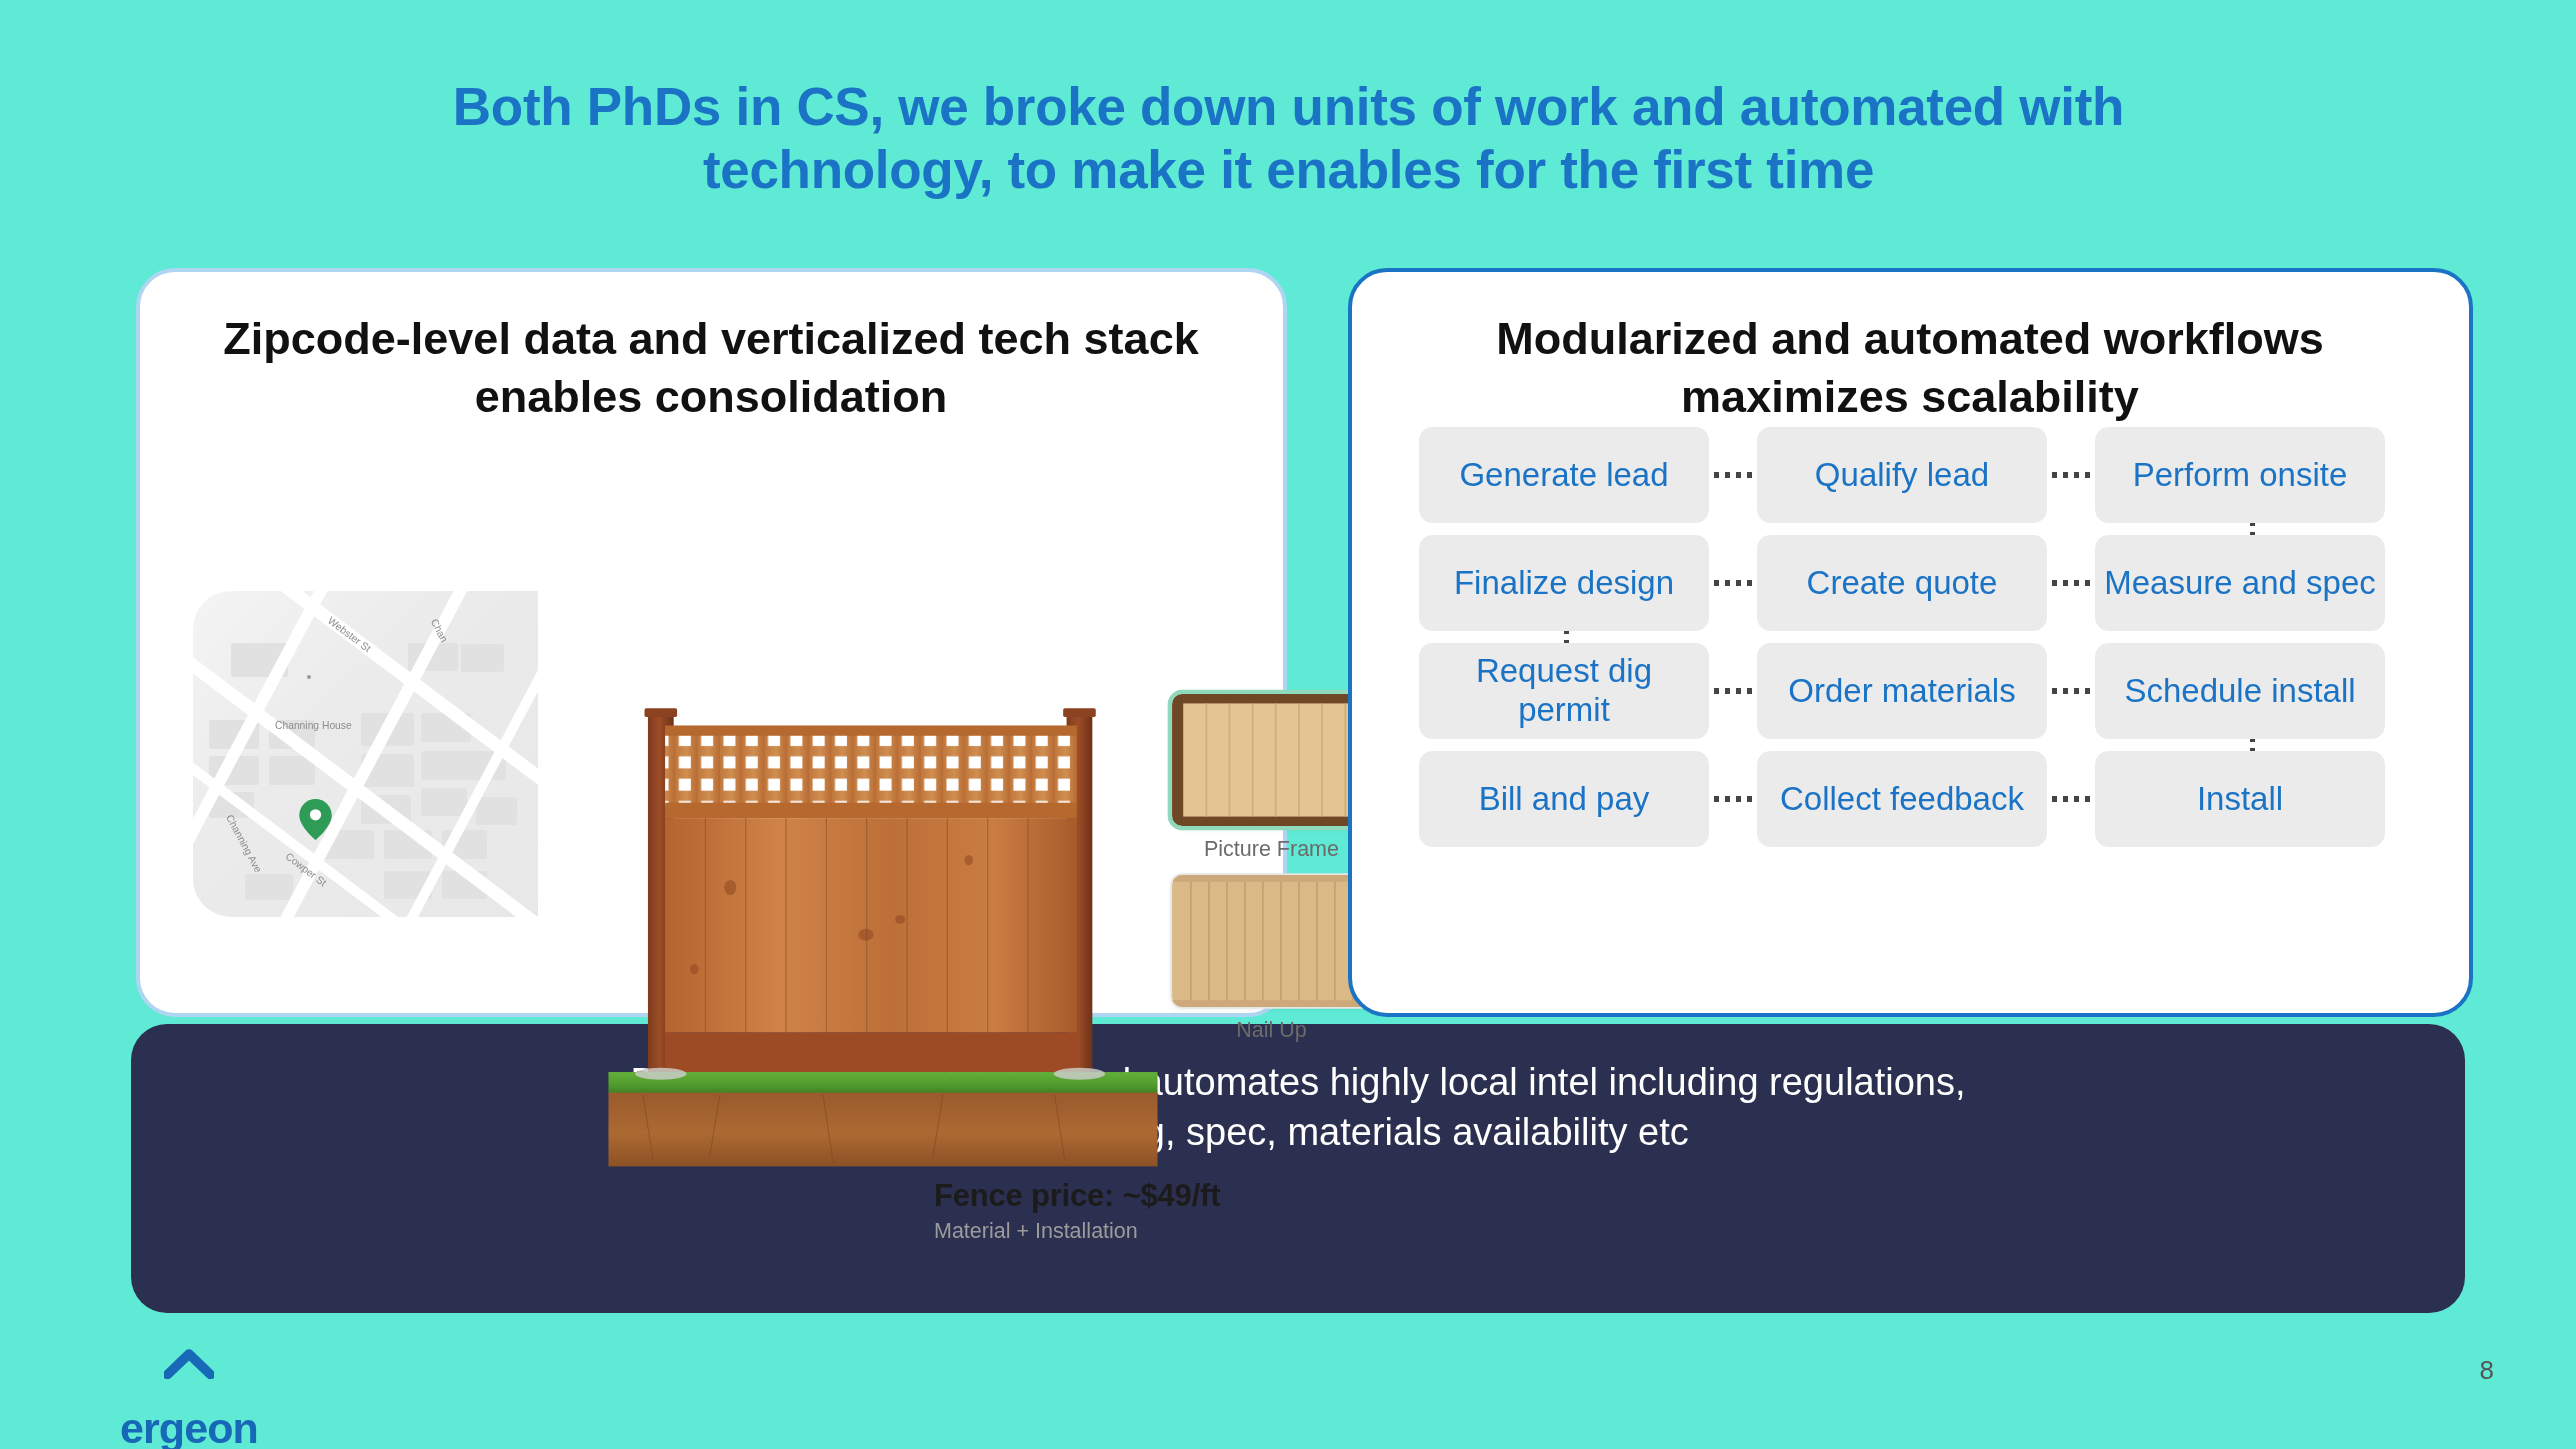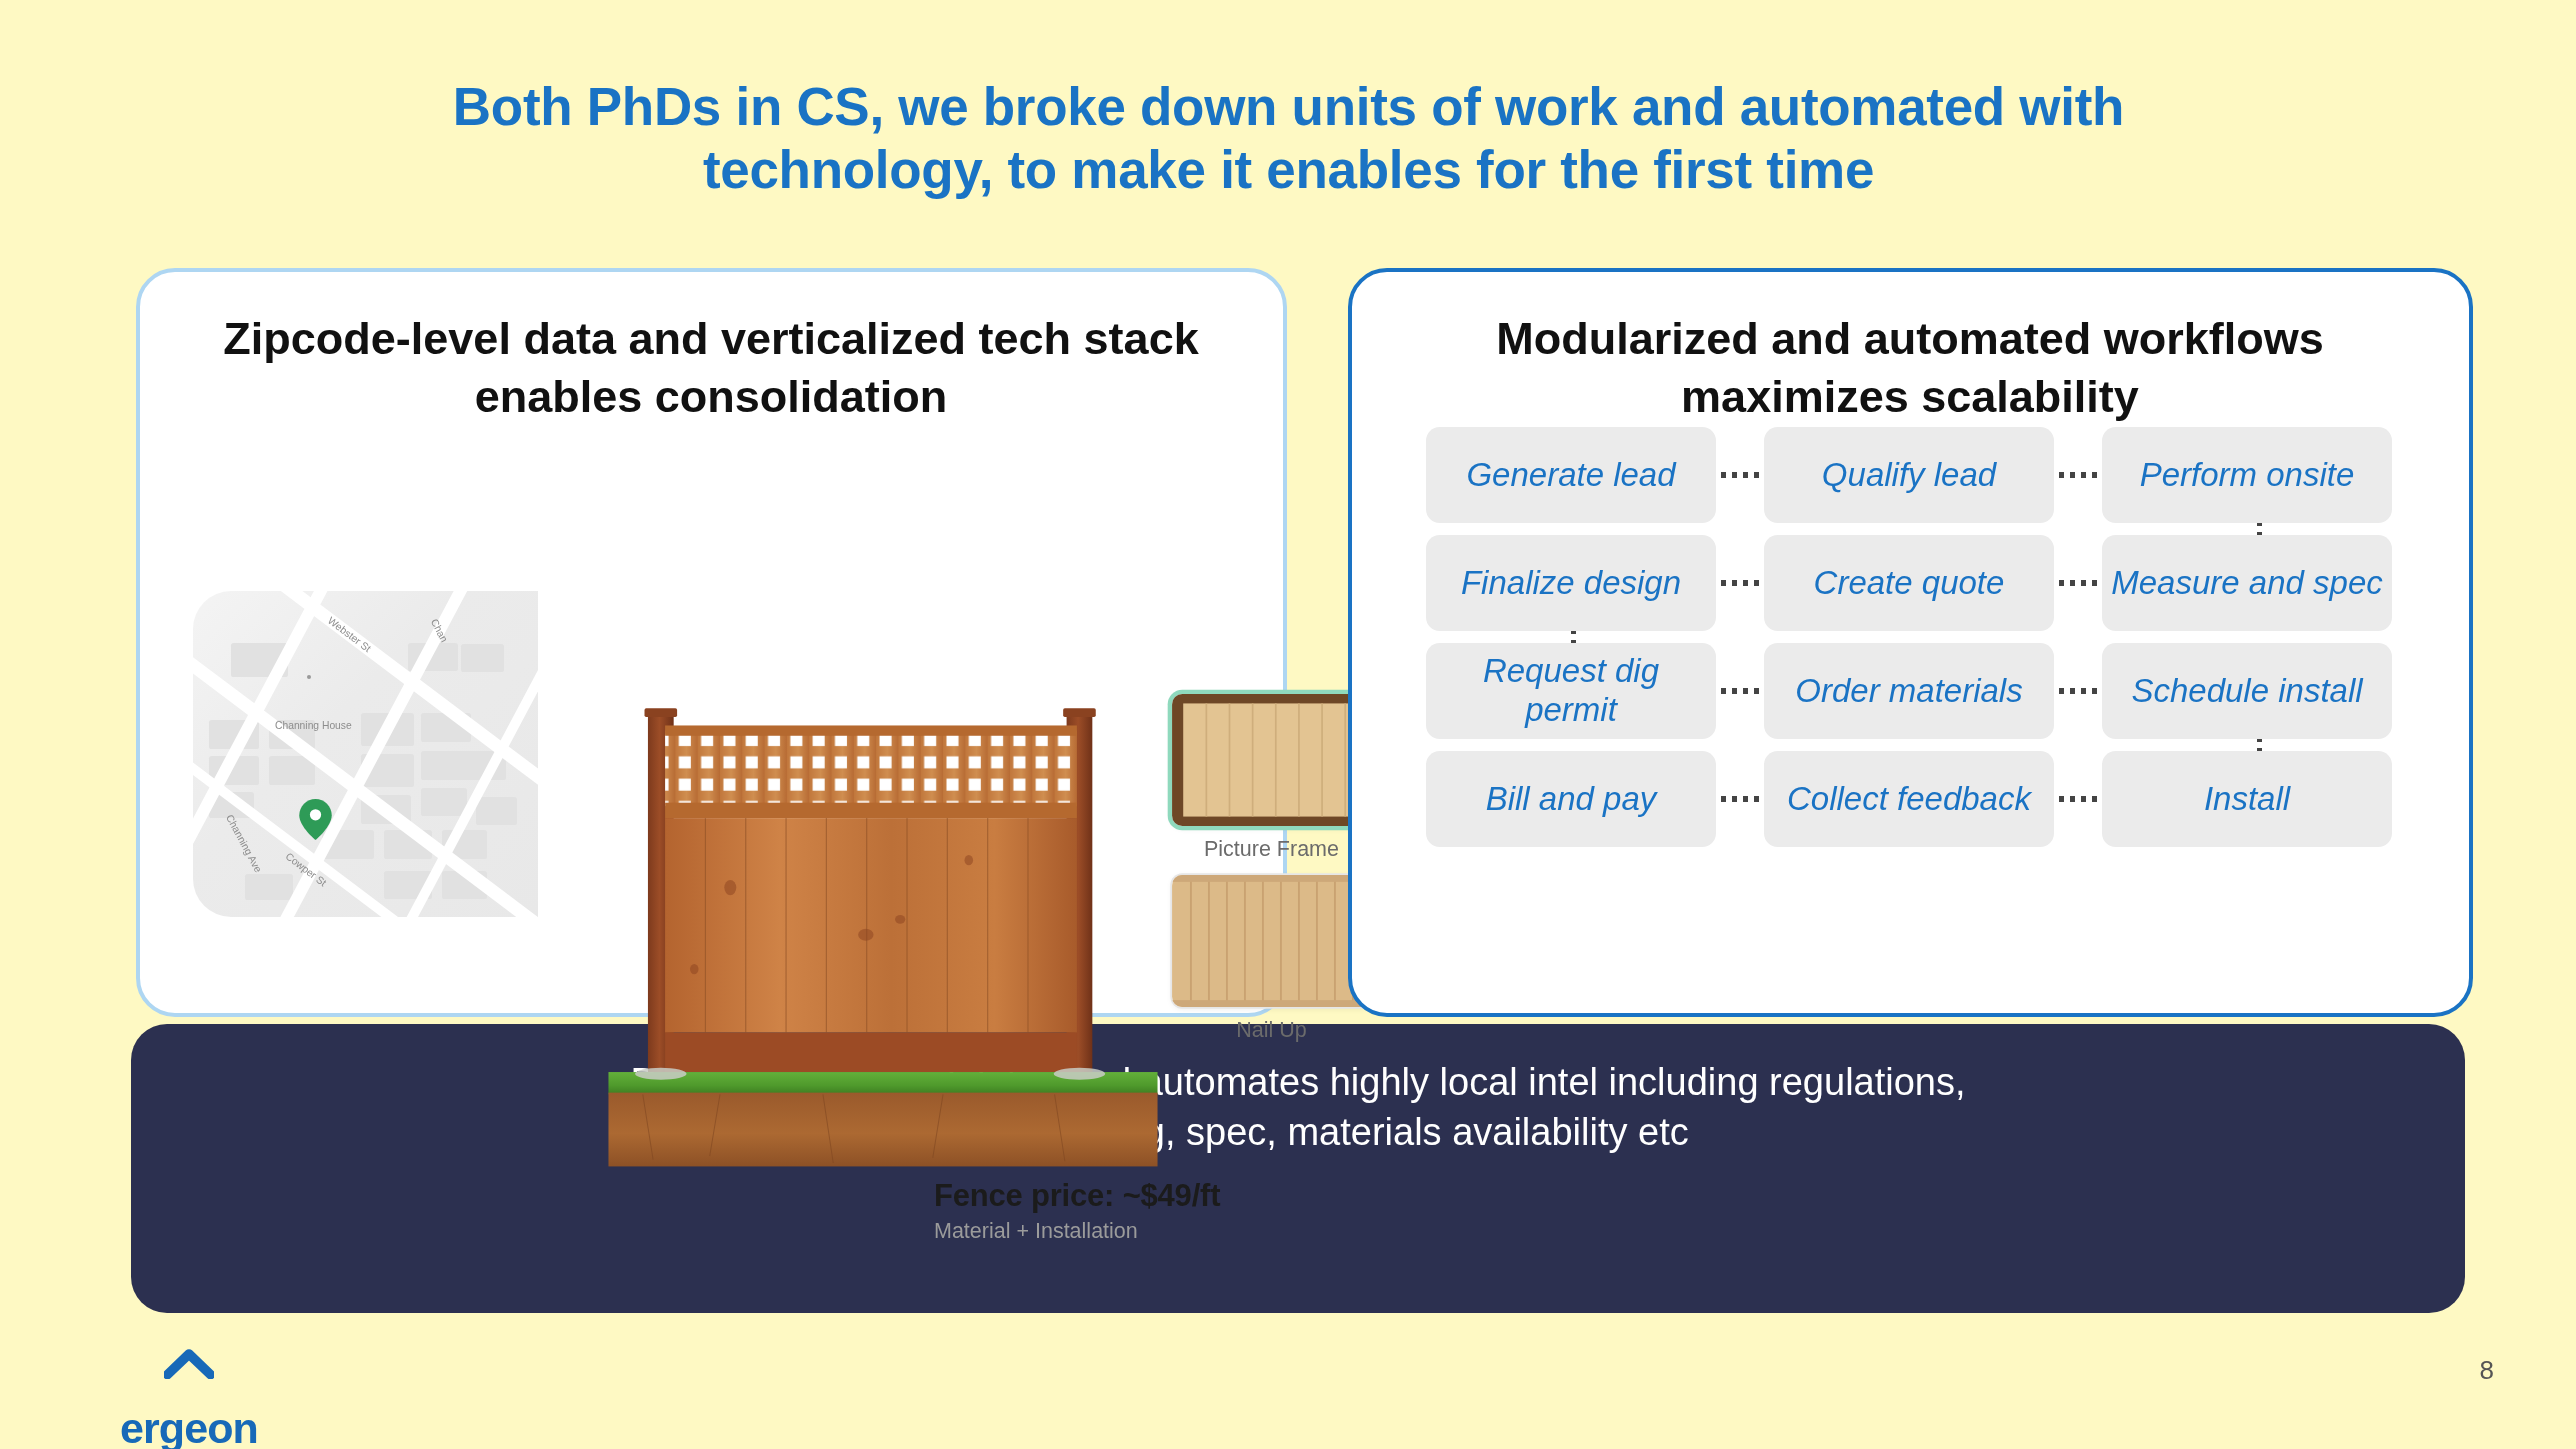--- a/index.html
+++ b/index.html
@@ -9,21 +9,21 @@
     height: 1449px;
     background: #ffffff;
     font-family: "Liberation Sans", sans-serif;
     overflow: hidden;
   }
 
   .slide {
     position: relative;
     width: 2576px;
     height: 1449px;
-    background: #fef9c3;
+    background: #5eead4;
   }
 
   
   .slide-title {
     position: absolute;
     left: 215px;
     top: 76px;
     width: 2147px;
     text-align: center;
     font-size: 53px;
@@ -180,24 +180,23 @@
   }
   .price-sub {
     margin-top: 5.2px;
     font-size: 21.5px;
     color: #9b9b9b;
   }
 
   
   .flow-grid {
     position: absolute;
-    left: 74px;
+    left: 67px;
     top: 155px;
     width: 981px;
-    font-style: italic;
   }
   .flow-row {
     display: flex;
     align-items: stretch;
     margin-bottom: 12px;
     position: relative;
   }
   .flow-box {
     width: 290px;
     height: 96px;

